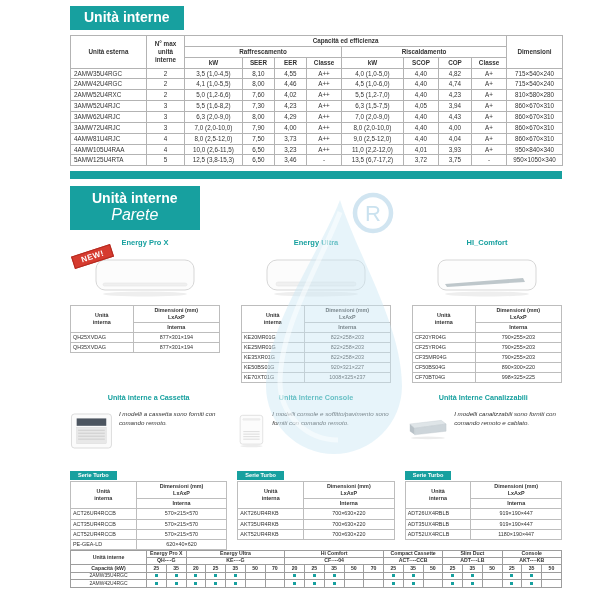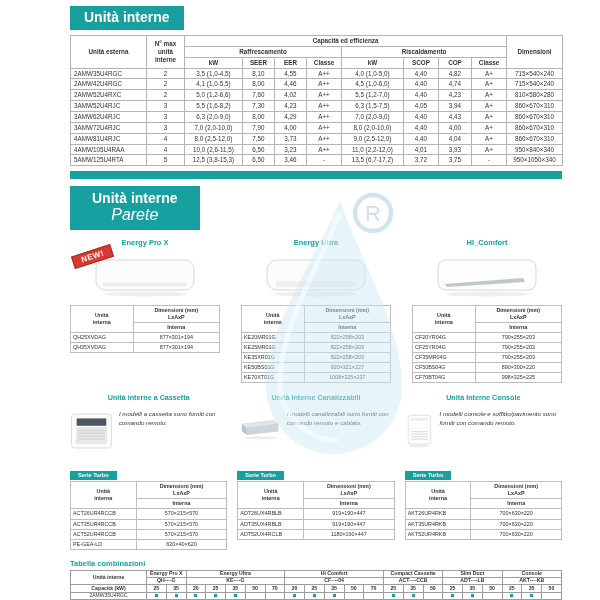--- a/index.html
+++ b/index.html
@@ -407,20 +407,65 @@
             </tr>
             <tr>
               <td>PE-GEA-LD</td>
               <td>620×40×620</td>
             </tr>
           </tbody>
       </table>
     </div>
 
     <div class="unit-block">
+      <div class="pname">Unità Interne Console</div>
+      <div class="unit-top">
+        <svg width="46" height="54" viewBox="0 0 46 54">
+          <rect x="5" y="2" width="36" height="46" rx="4" fill="#fcfcfc" stroke="#d2d2d2"></rect>
+          <rect x="9" y="7" width="28" height="3" rx="1.5" fill="#ededed" stroke="#e0e0e0" stroke-width="0.4"></rect>
+          <path d="M10,28 h26 M10,32 h26 M10,36 h26 M10,40 h26" stroke="#d8d8d8" stroke-width="1.4"></path>
+          <ellipse cx="23" cy="51" rx="18" ry="2" fill="#ececec"></ellipse>
+        </svg>
+        <div class="udesc">I modelli console e soffitto/pavimento sono forniti con comando remoto.</div>
+      </div>
+      <div class="serie-tab">Serie Turbo</div>
+      <table class="small">
+        <colgroup>
+            <col class="c-model">
+            <col class="c-dim">
+          </colgroup>
+        <thead>
+          <tr>
+              <th rowspan="2" class="preline">Unità
+interna</th>
+              <th class="preline">Dimensioni (mm)
+LxAxP</th>
+            </tr>
+          <tr>
+              <th>Interna</th>
+            </tr>
+        </thead>
+        <tbody>
+            <tr>
+              <td>AKT26UR4RKB</td>
+              <td>700×630×220</td>
+            </tr>
+            <tr>
+              <td>AKT35UR4RKB</td>
+              <td>700×630×220</td>
+            </tr>
+            <tr>
+              <td>AKT52UR4RKB</td>
+              <td>700×630×220</td>
+            </tr>
+          </tbody>
+      </table>
+    </div>
+
+    <div class="unit-block">
       <div class="pname">Unità Interne Canalizzabili</div>
       <div class="unit-top">
         <svg width="72" height="46" viewBox="0 0 72 46">
           <path d="M8,18 L60,12 L68,18 L16,25 Z" fill="#dfe5e8" stroke="#c4ccd1" stroke-width="0.6"></path>
           <path d="M8,18 L16,25 L16,36 L8,30 Z" fill="#b9c2c8"></path>
           <path d="M16,25 L68,18 L68,30 L16,36 Z" fill="#cdd5da" stroke="#bcc4c9" stroke-width="0.6"></path>
           <ellipse cx="38" cy="41" rx="28" ry="2.3" fill="#ececec"></ellipse>
         </svg>
         <div class="udesc">I modelli canalizzabili sono forniti con comando remoto e cablato.</div>
       </div>
@@ -450,69 +495,23 @@
               <td>ADT35UX4RBLB</td>
               <td>919×190×447</td>
             </tr>
             <tr>
               <td>ADT52UX4RCLB</td>
               <td>1180×190×447</td>
             </tr>
           </tbody>
       </table>
     </div>
-
-    <div class="unit-block">
-      <div class="pname">Unità Interne Console</div>
-      <div class="unit-top">
-        <svg width="46" height="54" viewBox="0 0 46 54">
-          <rect x="5" y="2" width="36" height="46" rx="4" fill="#fcfcfc" stroke="#d2d2d2"></rect>
-          <rect x="9" y="7" width="28" height="3" rx="1.5" fill="#ededed" stroke="#e0e0e0" stroke-width="0.4"></rect>
-          <path d="M10,28 h26 M10,32 h26 M10,36 h26 M10,40 h26" stroke="#d8d8d8" stroke-width="1.4"></path>
-          <ellipse cx="23" cy="51" rx="18" ry="2" fill="#ececec"></ellipse>
-        </svg>
-        <div class="udesc">I modelli console e soffitto/pavimento sono forniti con comando remoto.</div>
-      </div>
-      <div class="serie-tab">Serie Turbo</div>
-      <table class="small">
-        <colgroup>
-            <col class="c-model">
-            <col class="c-dim">
-          </colgroup>
-        <thead>
-          <tr>
-              <th rowspan="2" class="preline">Unità
-interna</th>
-              <th class="preline">Dimensioni (mm)
-LxAxP</th>
-            </tr>
-          <tr>
-              <th>Interna</th>
-            </tr>
-        </thead>
-        <tbody>
-            <tr>
-              <td>AKT26UR4RKB</td>
-              <td>700×630×220</td>
-            </tr>
-            <tr>
-              <td>AKT35UR4RKB</td>
-              <td>700×630×220</td>
-            </tr>
-            <tr>
-              <td>AKT52UR4RKB</td>
-              <td>700×630×220</td>
-            </tr>
-          </tbody>
-      </table>
-    </div>
   </div>
 
   
-  <div class="combo-title">Tabella combinazioni</div>
   <table class="combo" id="combo-table">
     <colgroup id="combo-cols">
         <col style="width: 76px;">
         <col>
         <col>
         <col>
         <col>
         <col>
         <col>
         <col>

